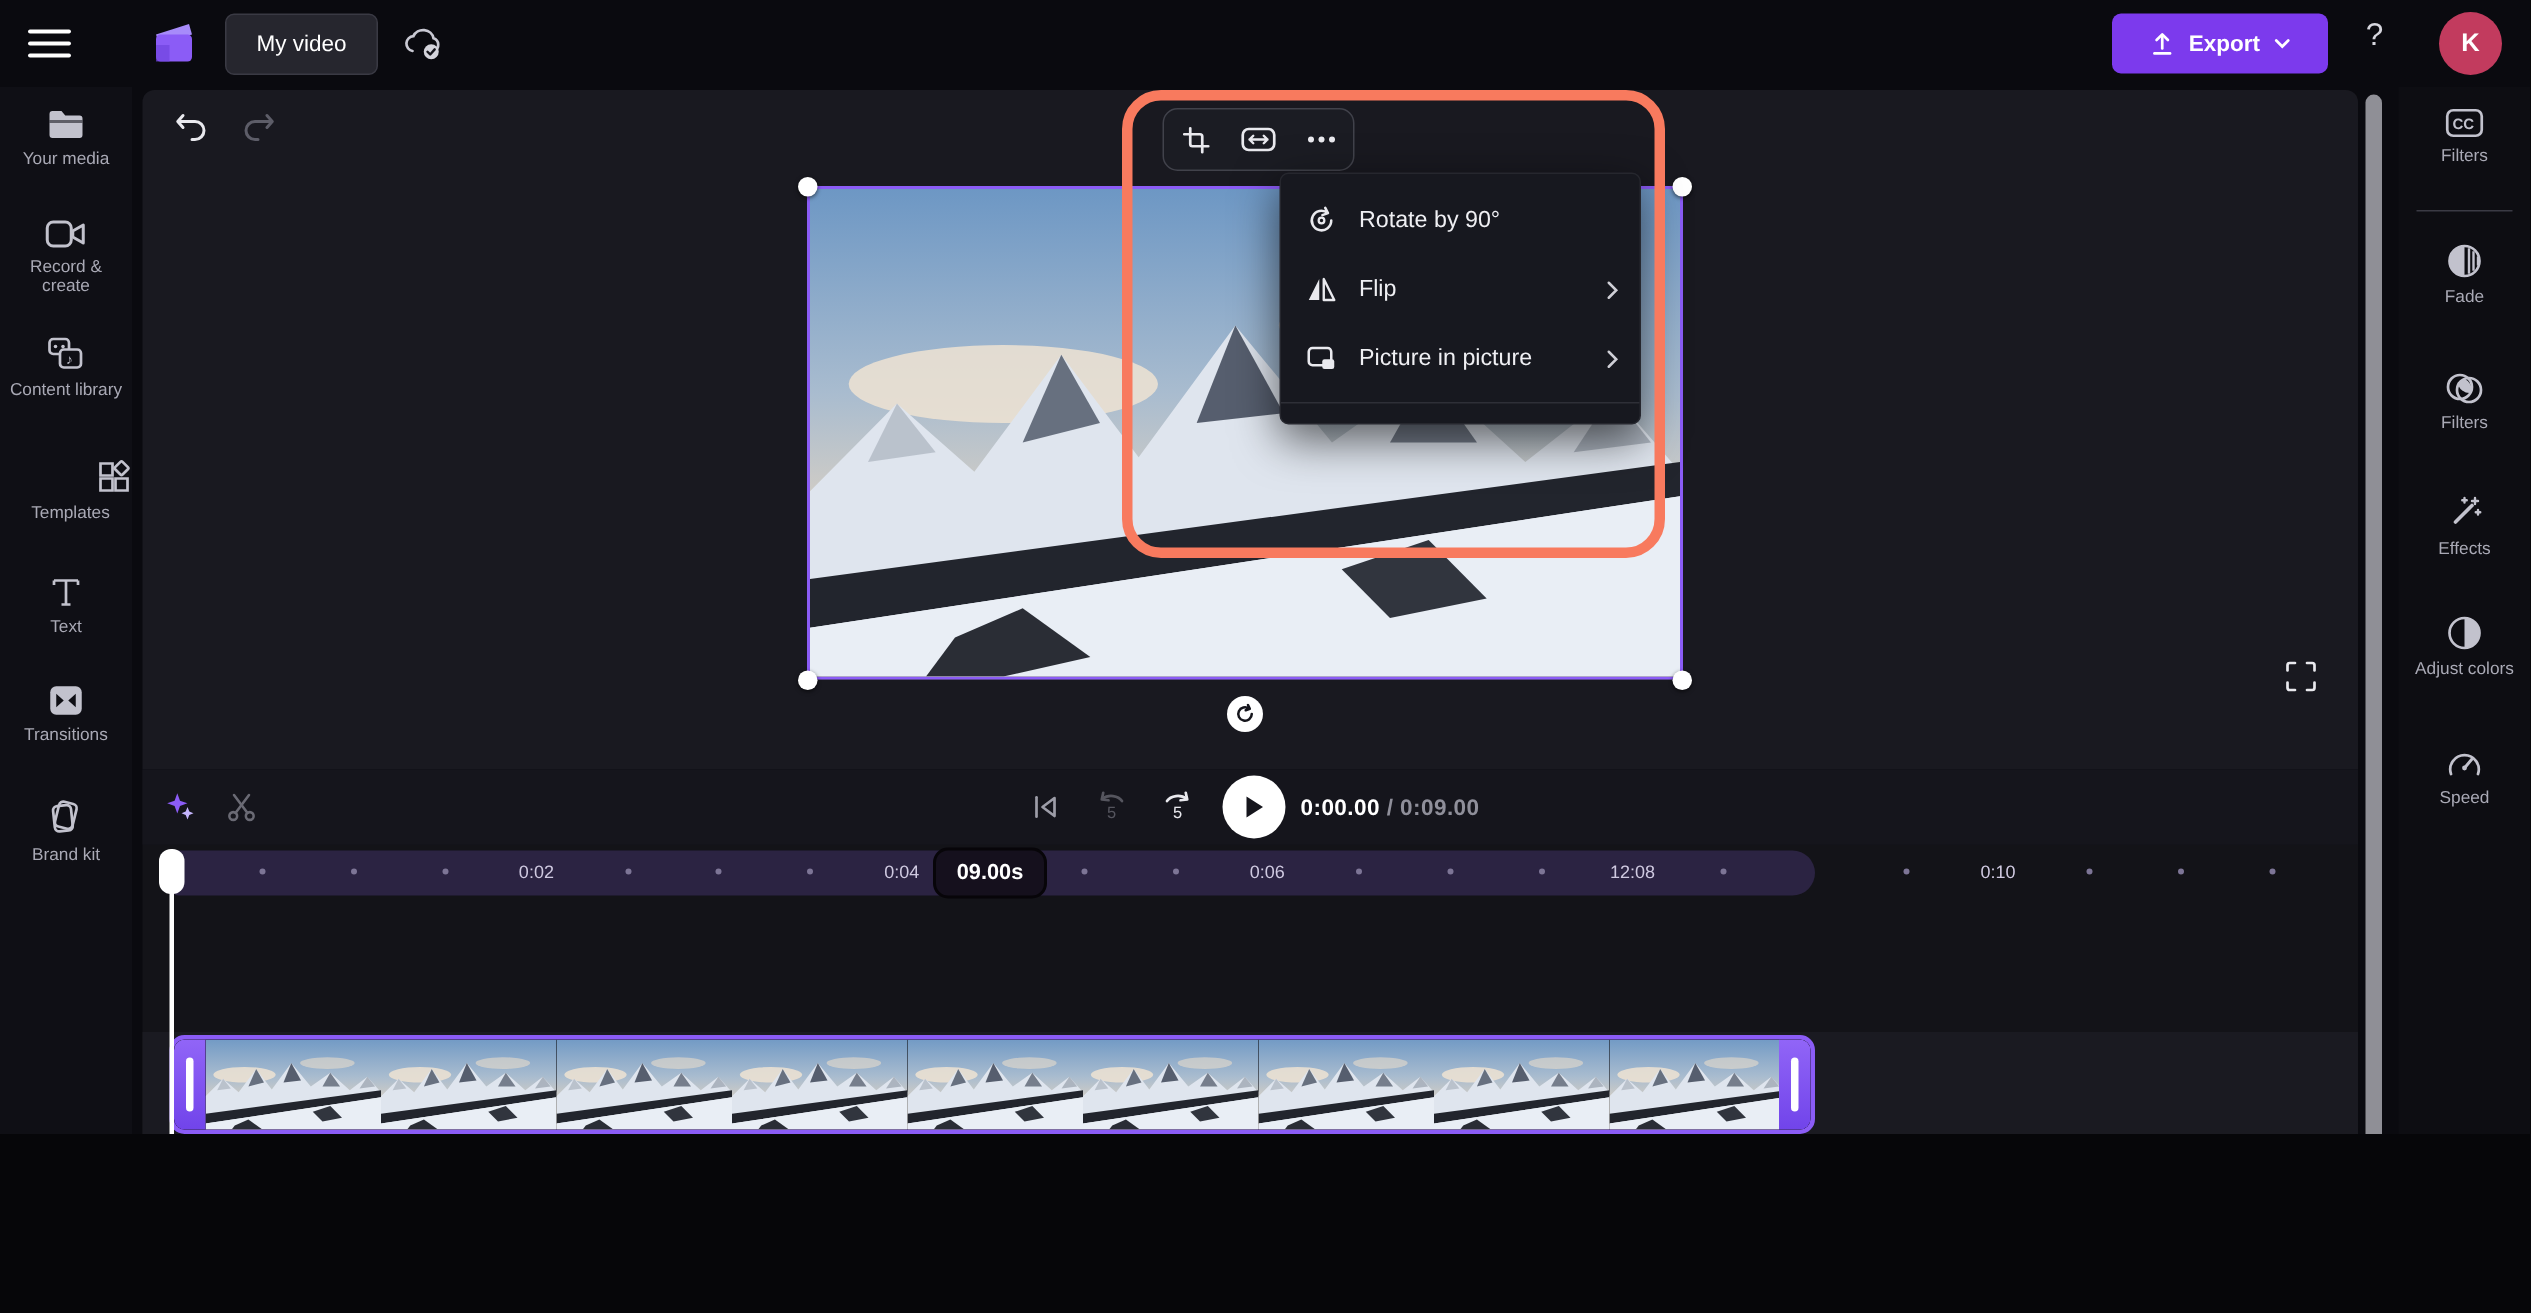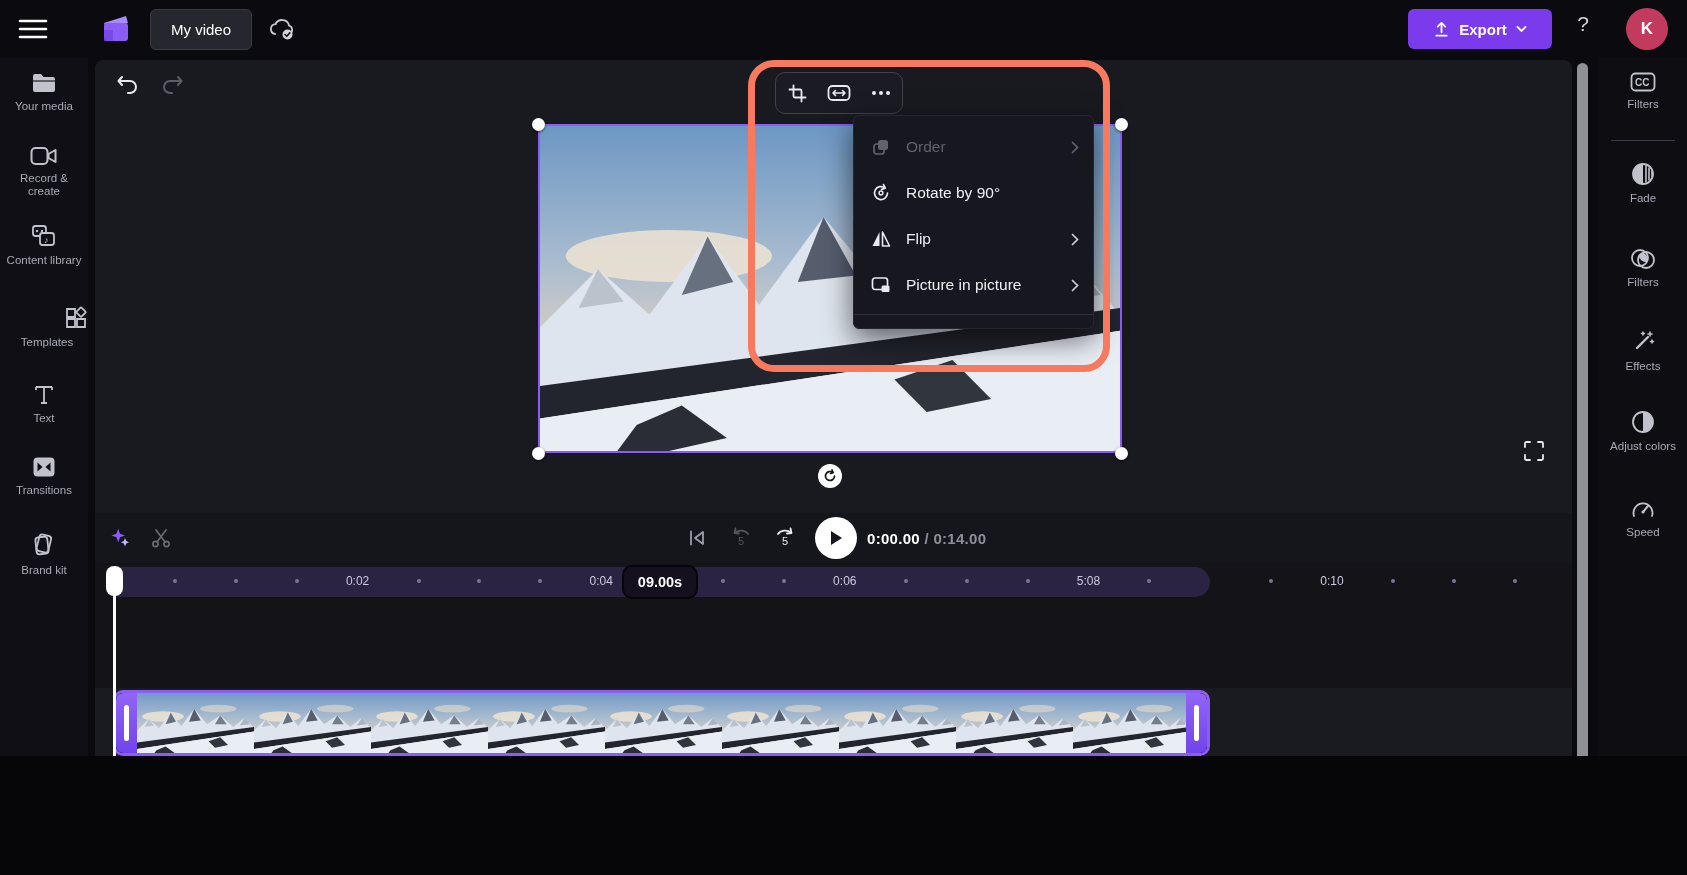--- a/index.html
+++ b/index.html
@@ -357,34 +357,20 @@
             <g fill="#e9e9ee">
               <circle cx="3" cy="3" r="2"></circle>
               <circle cx="10" cy="3" r="2"></circle>
               <circle cx="17" cy="3" r="2"></circle>
             </g>
           </svg>
       </div>
     </div>
 
     <div class="abs" id="ctx-menu">
-      <div class="menu-item disabled">
-        <span class="mi-icon">
-          <svg width="20" height="20" viewBox="0 0 20 20">
-              <rect x="7" y="3" width="10" height="10" rx="2.5" fill="currentColor"></rect>
-          <rect x="3" y="7" width="10" height="10" rx="2.5" fill="none" stroke="currentColor" stroke-width="1.7"></rect>
-            </svg>
-          </span>
-        <span class="mi-label">Order</span>
-        <span class="mi-chevron">
-          <svg width="8" height="13" viewBox="0 0 8 13">
-              <path d="M1.5 1.5 L6.5 6.5 L1.5 11.5" fill="none" stroke="currentColor" stroke-width="1.7" stroke-linecap="round"></path>
-            </svg>
-          </span>
-      </div>
       <div class="menu-item">
         <span class="mi-icon">
           <svg width="20" height="20" viewBox="0 0 20 20">
               <path d="M16.5 10 a6.5 6.5 0 1 1 -2.4-5 M12.5 1.6 l1.8 3.5 -3.7 1.3" fill="none" stroke="currentColor" stroke-width="1.7" stroke-linecap="round" stroke-linejoin="round"></path>
               <circle cx="10" cy="10" r="1.9" fill="none" stroke="currentColor" stroke-width="1.5"></circle>
             </svg>
           </span>
         <span class="mi-label">Rotate by 90°</span>
       </div>
       <div class="menu-item">
@@ -463,32 +449,32 @@
             <path d="M17.5 1.5 L18.5 6 L14 6.5" fill="none" stroke="#e9e9ee" stroke-width="1.8" stroke-linecap="round" stroke-linejoin="round"></path>
             <text x="9" y="18" font-size="11" fill="#e9e9ee">5</text>
             </svg>
         </div>
         <div style="width:42px;height:42px;border-radius:50%;background:#fff;display:flex;align-items:center;justify-content:center;margin:0 6px;">
           <svg width="16" height="18" viewBox="0 0 16 18">
               <path d="M3 2 L14 9 L3 16 Z" fill="#15151c"></path>
             </svg>
         </div>
         <div class="time-display">
-          <span class="time-current">0:00.00</span><span class="time-total"> / </span><span class="time-total">0:14.00</span>
+          <span class="time-current">0:00.00</span><span class="time-total"> / </span><span class="time-total">0:09.00</span>
         </div>
       </div>
     </div>
 
     <div class="abs" id="ruler">
       <div id="ruler-bar" style="width: 1096.2px;"></div>
       <div id="ruler-layer" style="position:absolute;inset:0;">
           <span class="ruler-label" style="left: 262.6px;">0:02</span>
           <span class="ruler-label" style="left: 506.2px;">0:04</span>
           <span class="ruler-label" style="left: 749.8px;">0:06</span>
-          <span class="ruler-label" style="left: 993.4px;">5:08</span>
+          <span class="ruler-label" style="left: 993.4px;">12:08</span>
           <span class="ruler-label" style="left: 1237px;">0:10</span>
           <span class="ruler-dot" style="left: 79.9px;"></span>
           <span class="ruler-dot" style="left: 140.8px;"></span>
           <span class="ruler-dot" style="left: 201.7px;"></span>
           <span class="ruler-dot" style="left: 323.5px;"></span>
           <span class="ruler-dot" style="left: 384.4px;"></span>
           <span class="ruler-dot" style="left: 445.3px;"></span>
           <span class="ruler-dot" style="left: 628px;"></span>
           <span class="ruler-dot" style="left: 688.9px;"></span>
           <span class="ruler-dot" style="left: 810.7px;"></span>

